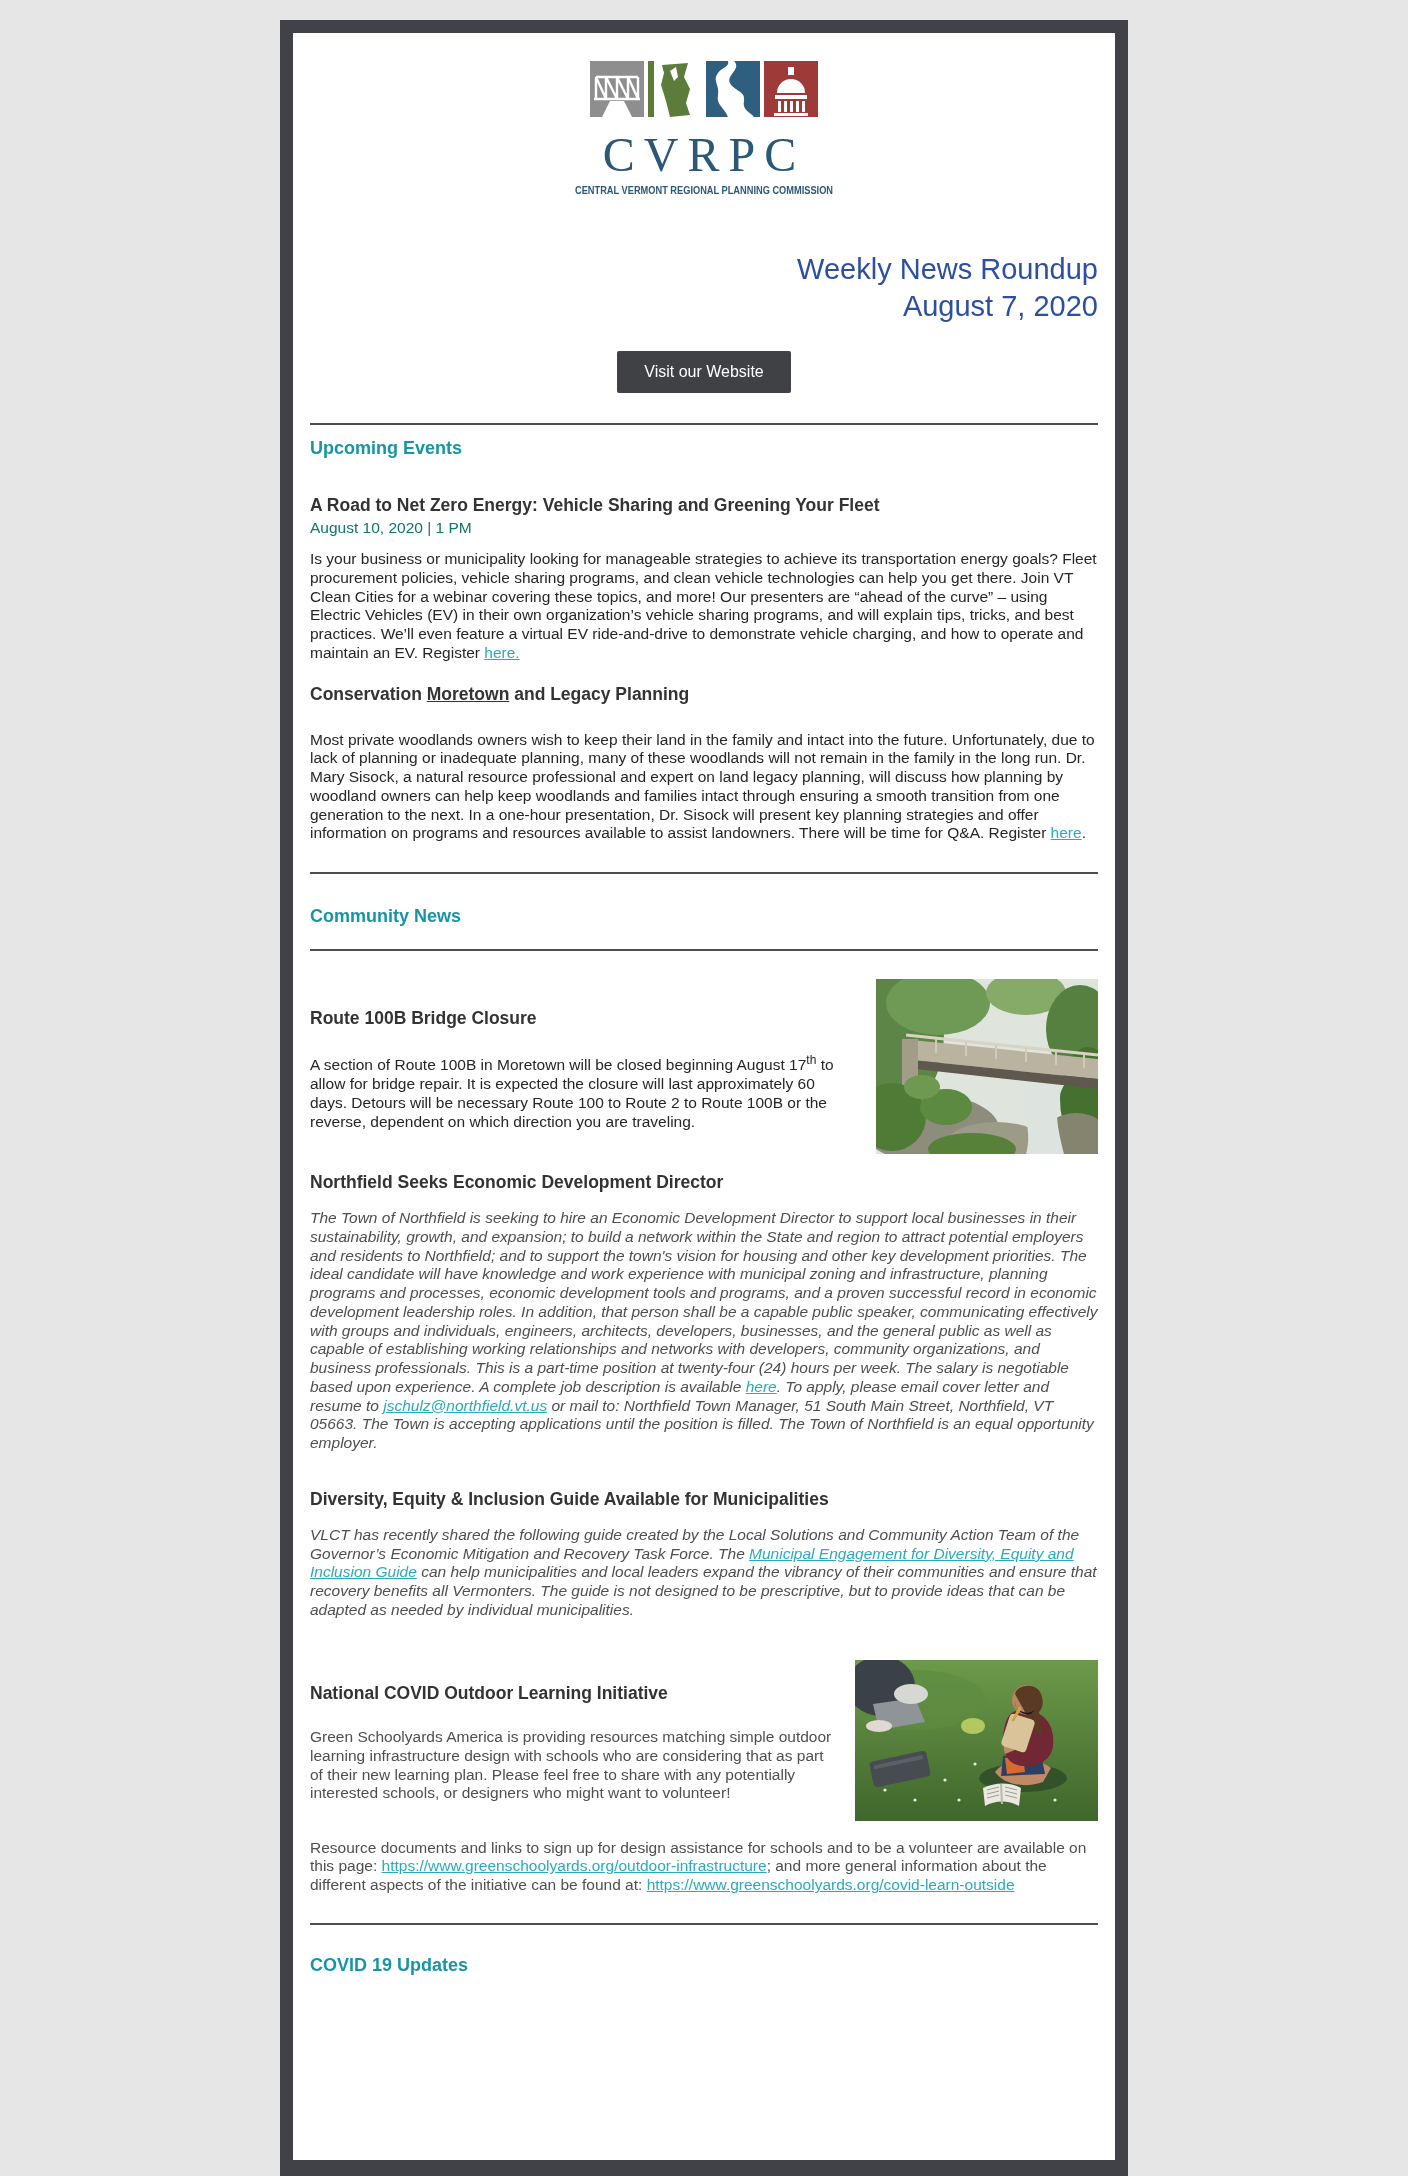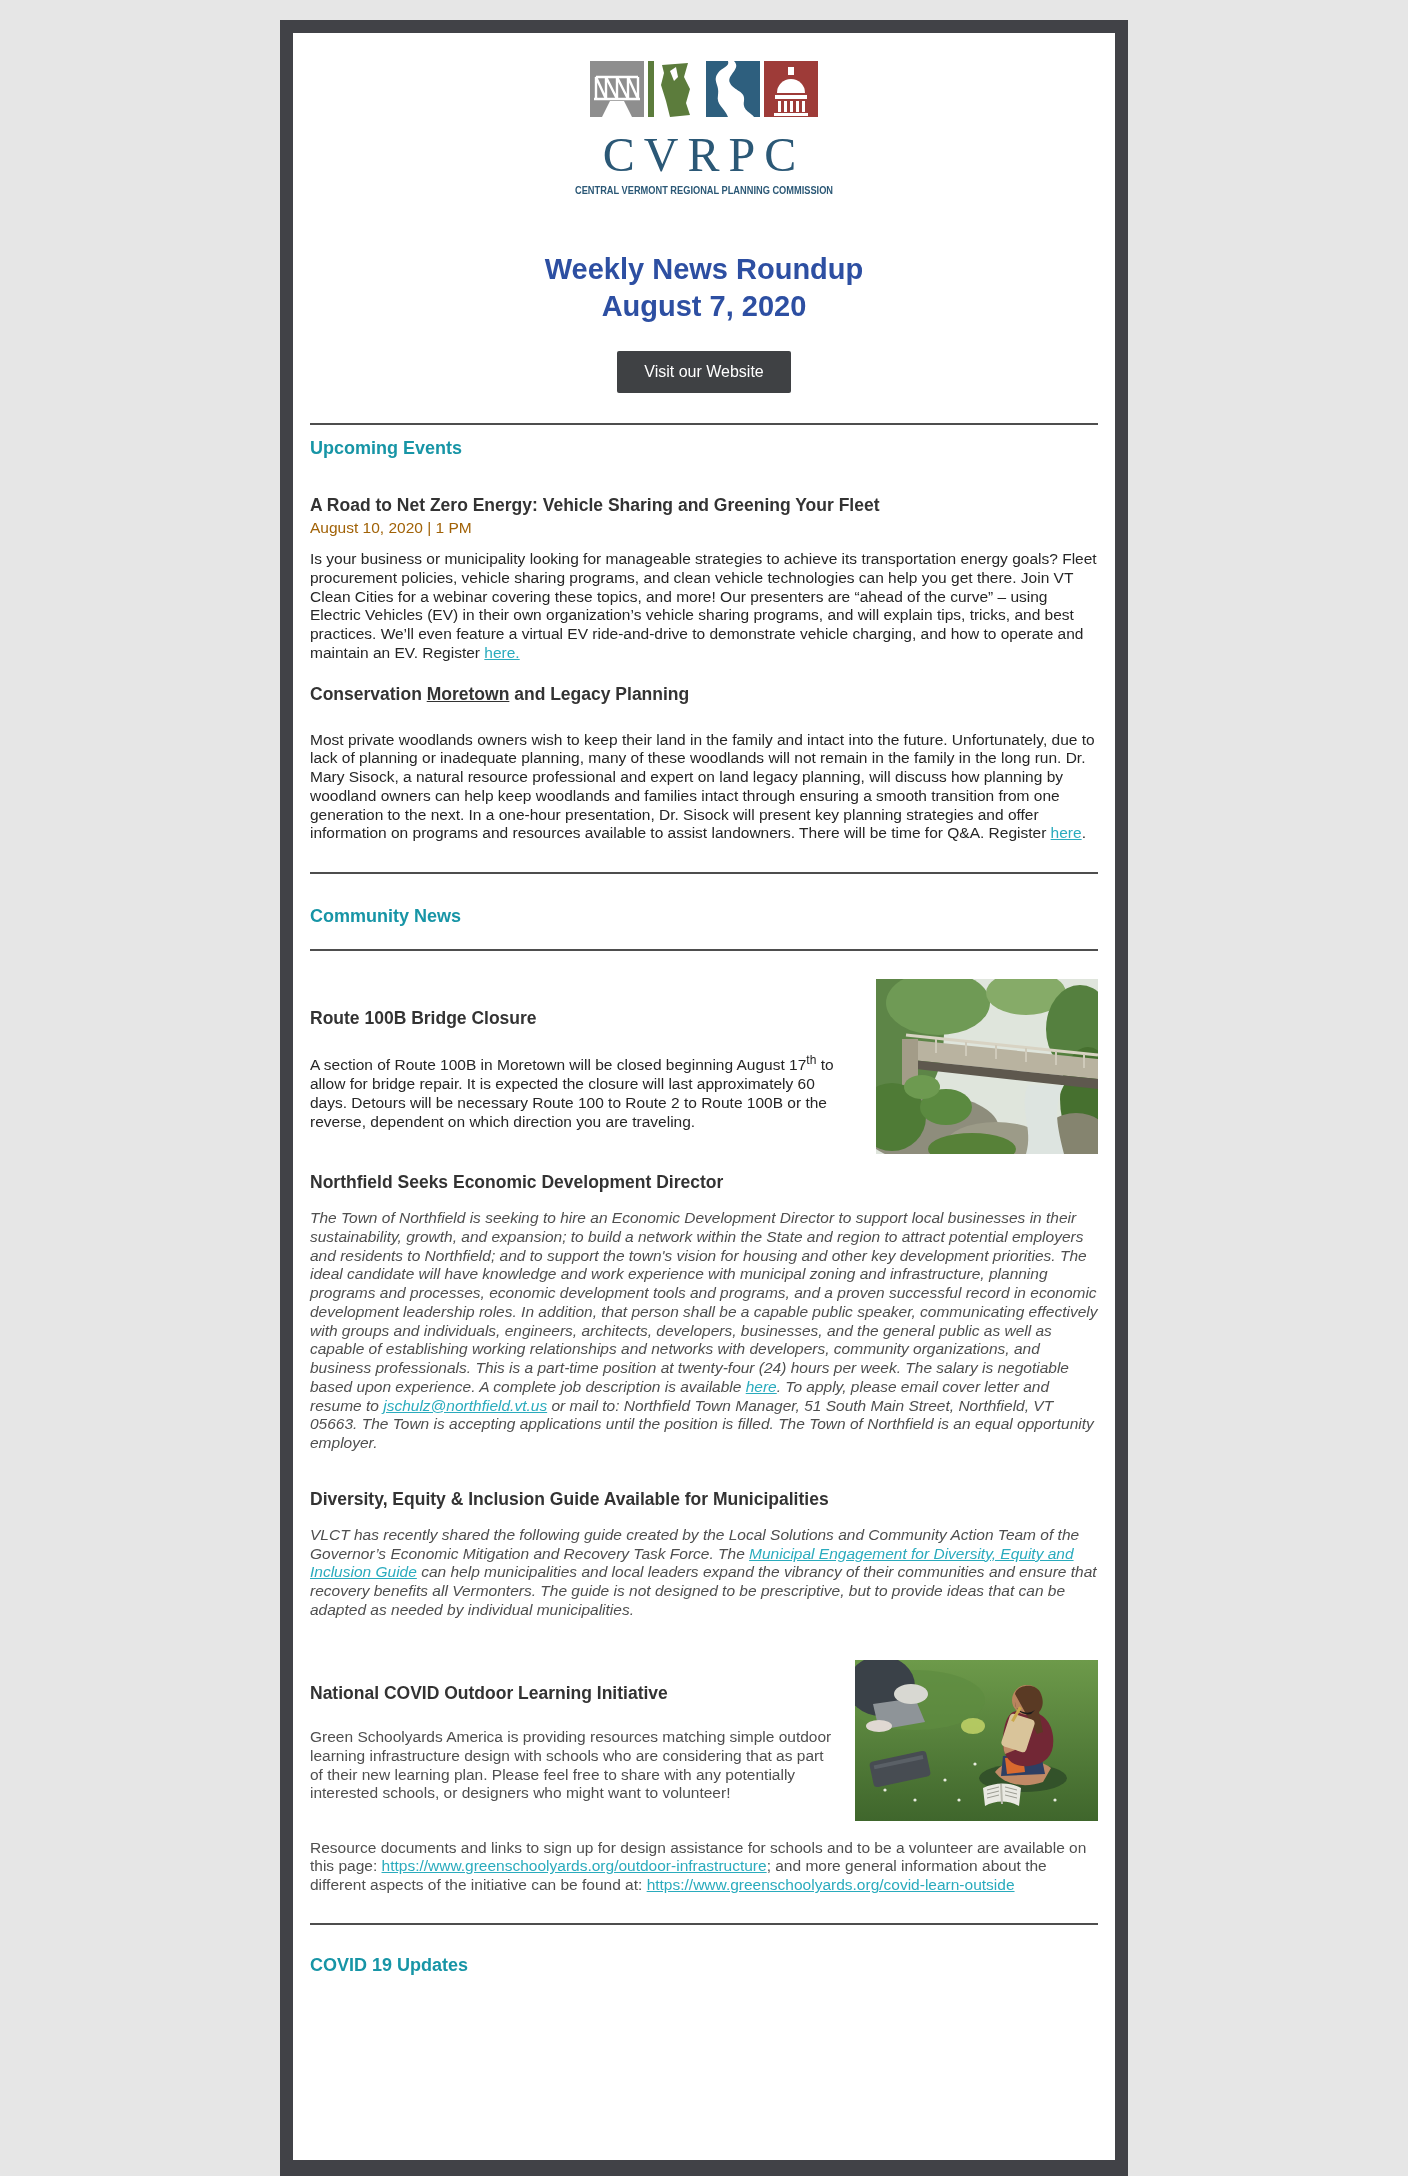--- a/index.html
+++ b/index.html
@@ -3,39 +3,39 @@
 <meta charset="utf-8">
 <style>
   * { margin:0; padding:0; box-sizing:border-box; }
   html,body { width:1408px; height:2176px; overflow:hidden; background:#e6e6e6;
               font-family:"Liberation Sans", sans-serif; }
   .email-frame { position:absolute; left:280px; top:20px; width:848px; height:2156px;
                  background:#414247; padding:13px 13px 16px 13px; }
   .content { background:#ffffff; width:822px; height:100%; padding:28px 17px 0 17px; overflow:hidden; }
 
   .logo-wrap { text-align:center; }
-  .title-block { text-align:center; margin-top:44px; color:#2d4fa2; font-size:29px;
-                 font-weight:bold; line-height:1.28; }
+  .title-block { text-align:right; margin-top:44px; color:#2d4fa2; font-size:29px;
+                 font-weight:normal; line-height:1.28; }
   .button-row { text-align:center; margin-top:26px; }
   .visit-button { display:inline-block; background:#3f4144; color:#ffffff; font-size:16px;
                   padding:12px 27px; text-decoration:none; cursor:pointer; border-radius:2px; }
 
   hr.rule { border:none; border-top:2px solid #4e4e4e; margin-top:30px; }
   hr.rule.mt29 { margin-top:29px; }
   hr.rule.mt22 { margin-top:22px; }
   hr.rule.mt28 { margin-top:28px; }
 
   .section-heading { color:#1795a6; font-size:18px; font-weight:700; margin-top:13px; }
   .section-heading.mt32 { margin-top:32px; }
   .section-heading.mt30 { margin-top:30px; }
 
   .article-heading { color:#333333; font-size:17.5px; font-weight:700; margin-top:36px; }
   .article-heading.mt21 { margin-top:21px; }
   .article-heading.mt18 { margin-top:18px; }
-  .meta { font-size:15.5px; color:#a16207; margin-top:3px; }
+  .meta { font-size:15.5px; color:#0f766e; margin-top:3px; }
 
   p.body { font-size:15.5px; line-height:1.21; color:#262626; margin-top:13px; }
   p.body.mt26 { margin-top:26px; }
   p.body.mt24 { margin-top:24px; }
   p.body.mt16 { margin-top:16px;font-style:italic; }
   p.body.mt18 { margin-top:18px; }
   p.body.gray { color:#4f4f4f; }
 
   a.link { color:#2aabbd; text-decoration:underline; cursor:pointer; }
   span.u { text-decoration:underline; }

